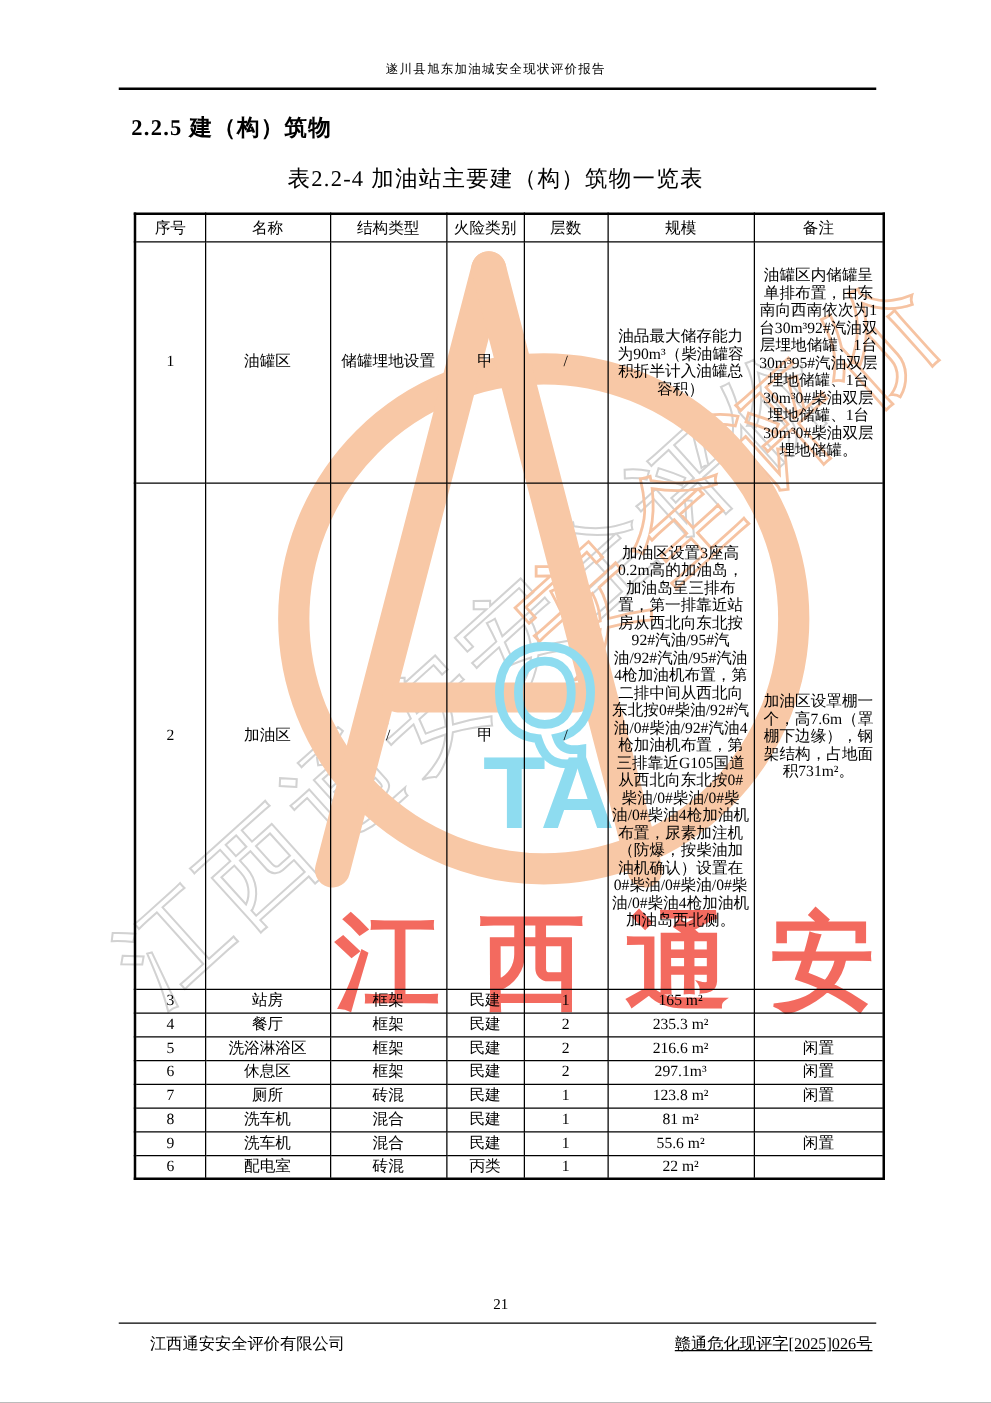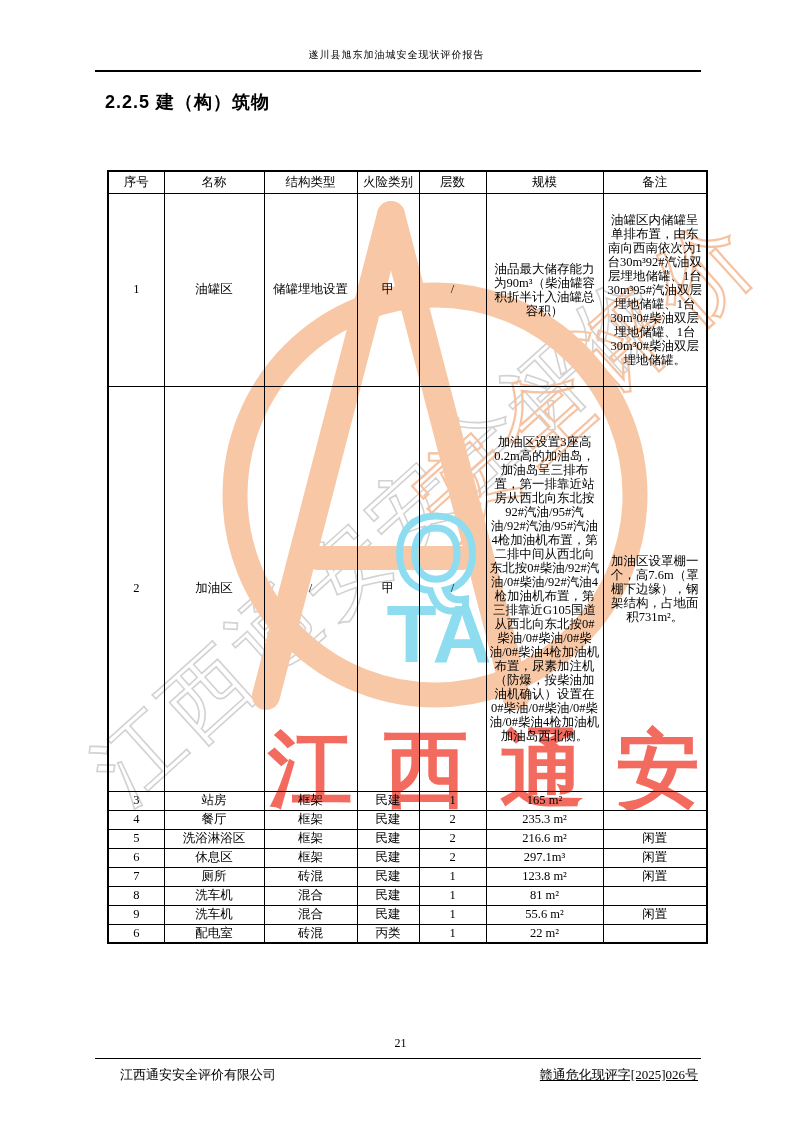--- a/index.html
+++ b/index.html
@@ -17,21 +17,21 @@
     text-align:center; font-size:10px; letter-spacing:1px;
   }
   .hdr-line {
     position:absolute; top:70px; left:95px; width:606px; height:0;
     border-top:2px solid #000;
   }
   
   .section-heading {
     position:absolute; top:90px; left:105px;
     font-size:18px; font-weight:bold; letter-spacing:1px;
-    font-family:Liberation Sans, sans-serif;
+    font-family:Liberation Serif, serif;
   }
   .table-title {
     position:absolute; top:131px; left:0; width:100%;
     text-align:center; font-size:18px; letter-spacing:1px;
   }
   
   table.main {
     position:absolute; left:107px; top:170px; z-index:1;
     border-collapse:collapse; table-layout:fixed; width:599px;
     background:transparent;
@@ -84,20 +84,21 @@
     <text x="436" y="590" text-anchor="middle" font-size="105" font-weight="bold" fill="none" stroke="#8edcf0" stroke-width="7" font-family="Liberation Sans, sans-serif">Q</text>
     <text x="440" y="662" text-anchor="middle" font-size="82" font-weight="bold" fill="#8edcf0" letter-spacing="2" font-family="Liberation Sans, sans-serif">TA</text>
 
     <text x="268" y="798" font-size="84" font-weight="bold" letter-spacing="32" fill="#f0493c" fill-opacity="0.82">江西通安</text>
   </svg>
 
   <div class="hdr-title">遂川县旭东加油城安全现状评价报告</div>
   <div class="hdr-line"></div>
 
   <div class="section-heading">2.2.5 建（构）筑物</div>
+  <div class="table-title">表2.2-4  加油站主要建（构）筑物一览表</div>
 
   <table class="main">
     <colgroup>
       <col style="width:56px">
         <col style="width:100px">
         <col style="width:93px">
       <col style="width:62px">
         <col style="width:67px">
         <col style="width:117px">
       <col style="width:104px">

